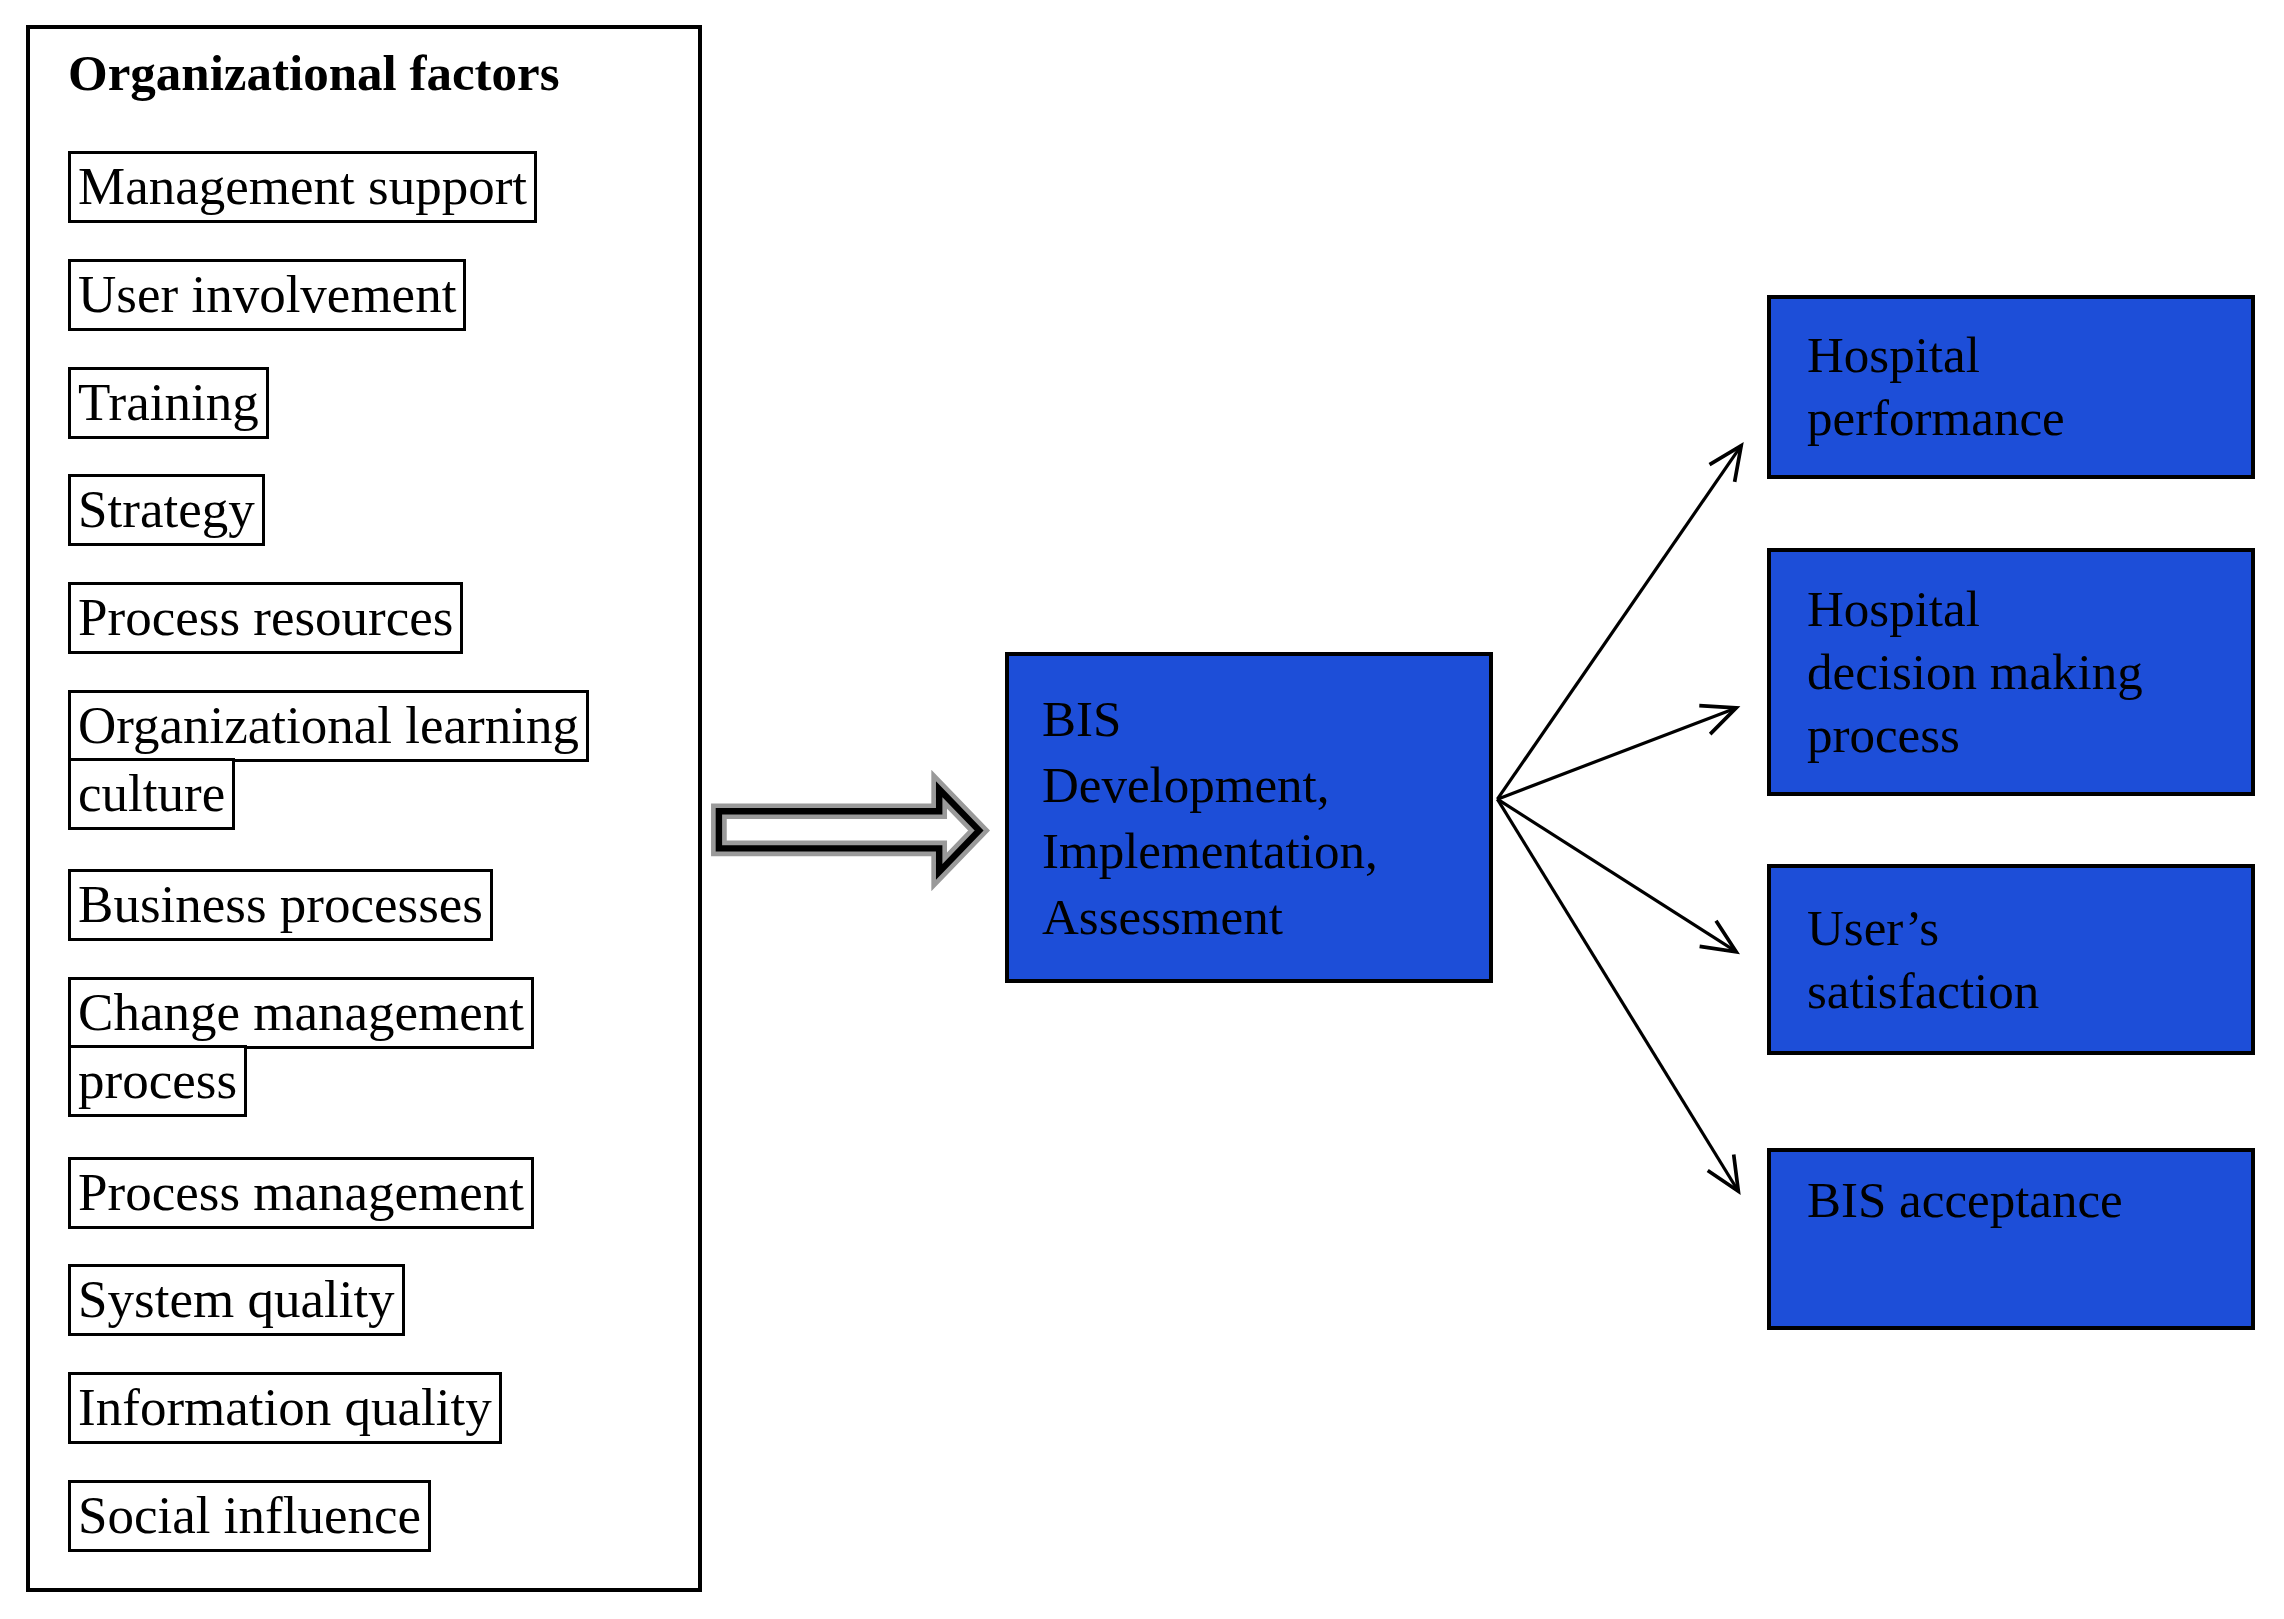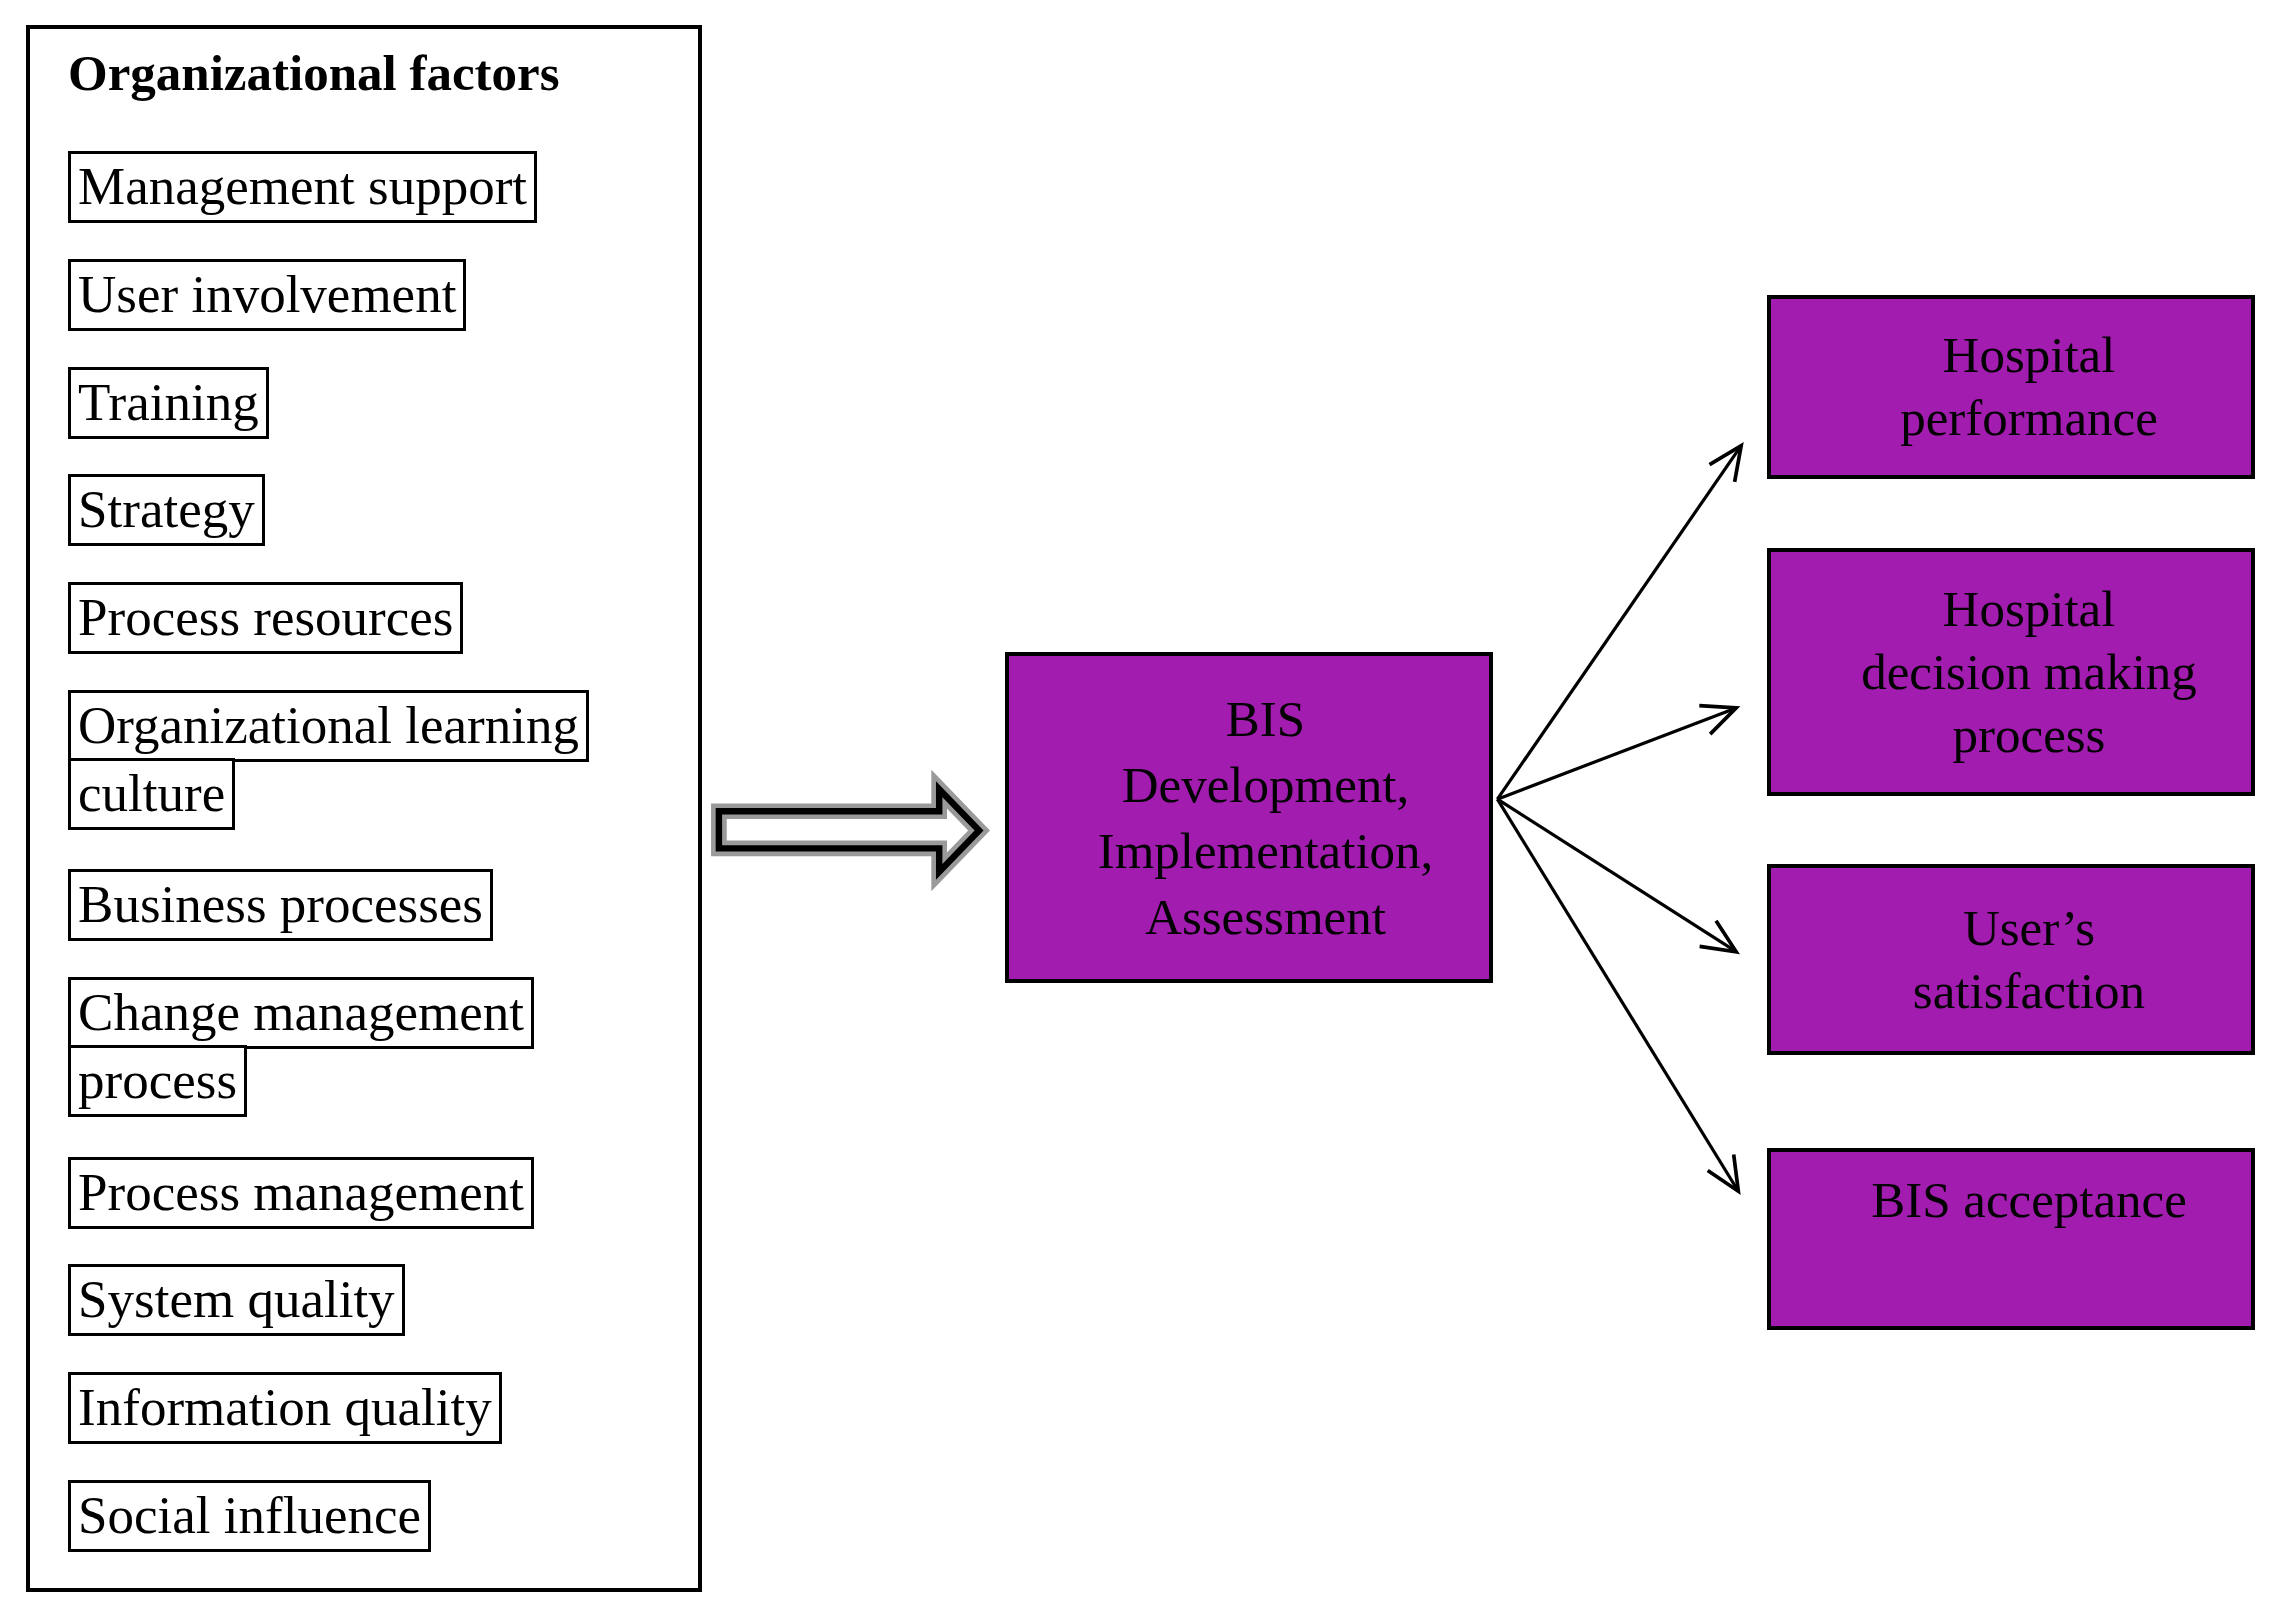--- a/index.html
+++ b/index.html
@@ -46,21 +46,21 @@
     line-height: 65px;
     font-size: 53px;
     padding: 0 7.1px;
     white-space: nowrap;
     background: #ffffff;
   }
   .bigbox {
     position: absolute;
     border: 4.3px solid #000000;
     box-sizing: border-box;
-    background: #a21caf;
+    background: #1d4ed8;
     display: flex;
     flex-direction: column;
     justify-content: center;
     font-size: 51px;
   }
   .process-box {
     left: 1005px; top: 652px;
     width: 488px; height: 331px;
     padding-left: 33px;
     line-height: 66px;
@@ -68,21 +68,21 @@
   .outcome {
     left: 1767px;
     width: 488px;
     padding-left: 36px;
     line-height: 63px;
   }
   .outcome-1 { top: 295px;  height: 184px; }
   .outcome-2 { top: 548px;  height: 248px; }
   .outcome-3 { top: 864px; height: 191px; }
   .outcome-4 { top: 1148px; height: 182px; justify-content: flex-start; padding-top: 17px; }
-  .line { display: block; white-space: nowrap; text-align: center; }
+  .line { display: block; white-space: nowrap; }
 </style>
 </head>
 <body>
 
 <div id="canvas">
 
   <svg id="arrow-layer" viewBox="0 0 3203 2271" xmlns="http://www.w3.org/2000/svg">
     <defs>
       <marker id="fanhead" markerWidth="13" markerHeight="11" refX="10.5" refY="4.75" orient="auto" overflow="visible">
         <path d="M0,0 L10.5,4.75 L0,9.5" fill="none" stroke="#000000" stroke-width="1.15"></path>

